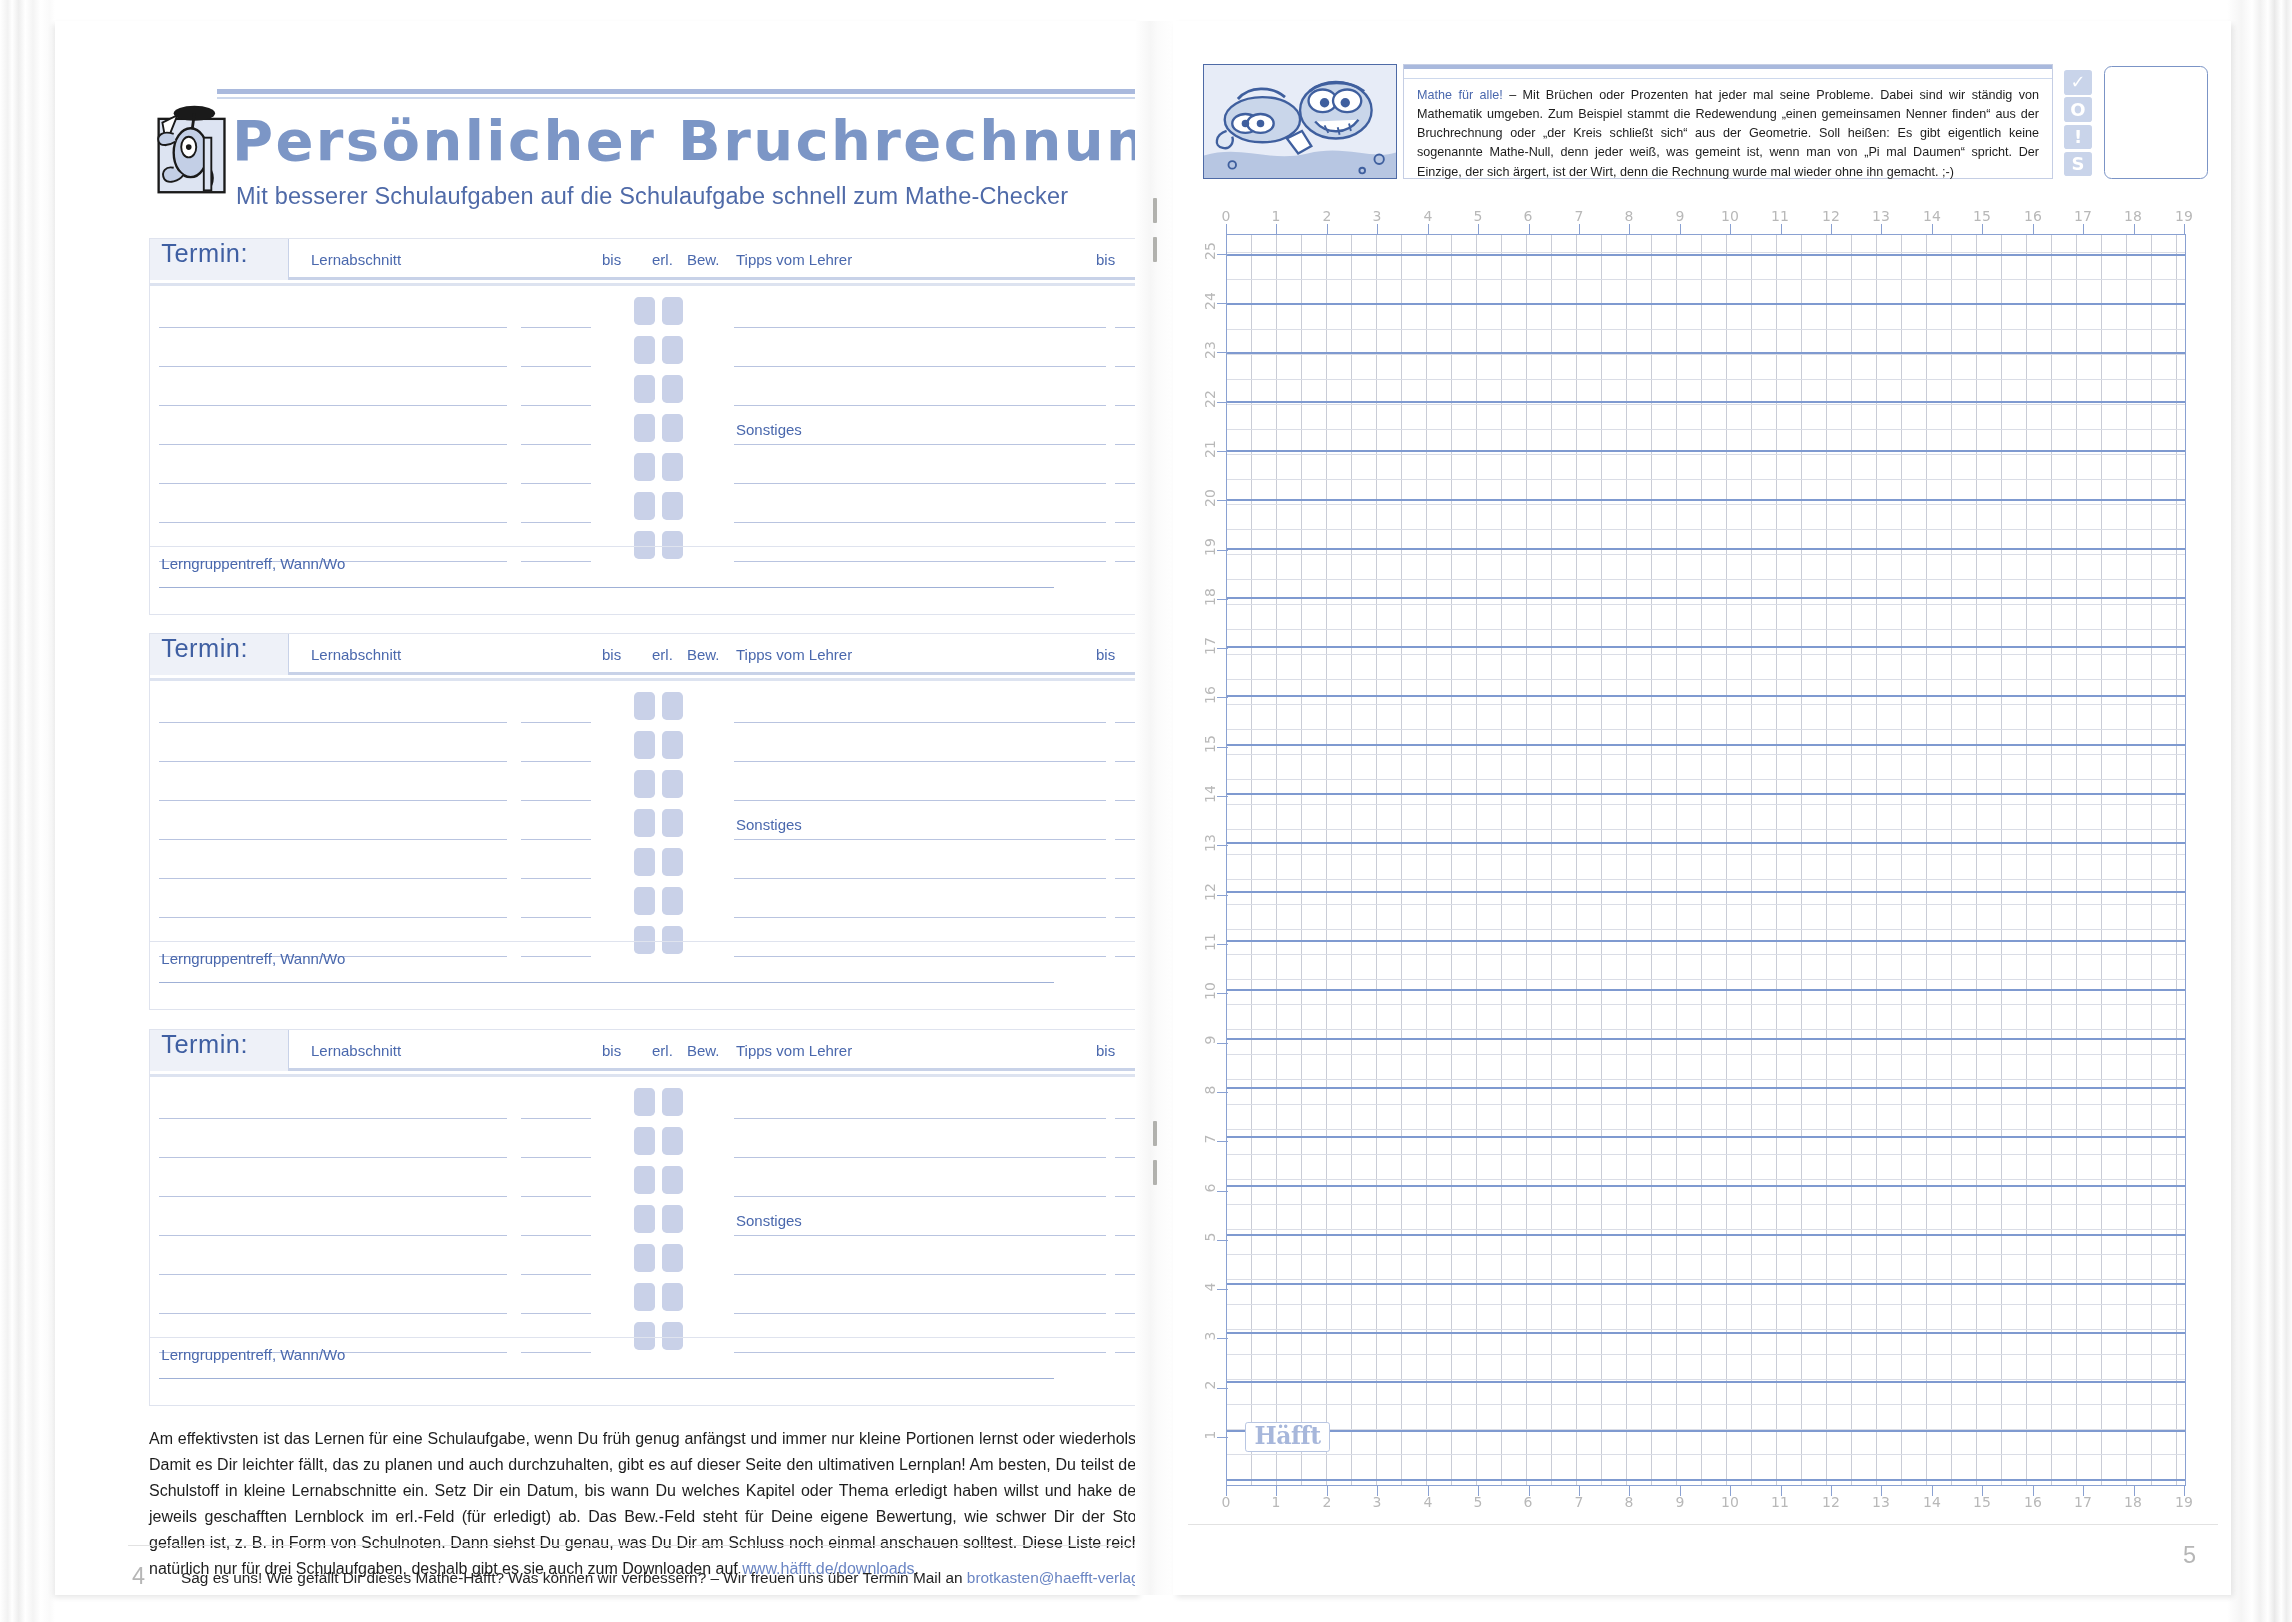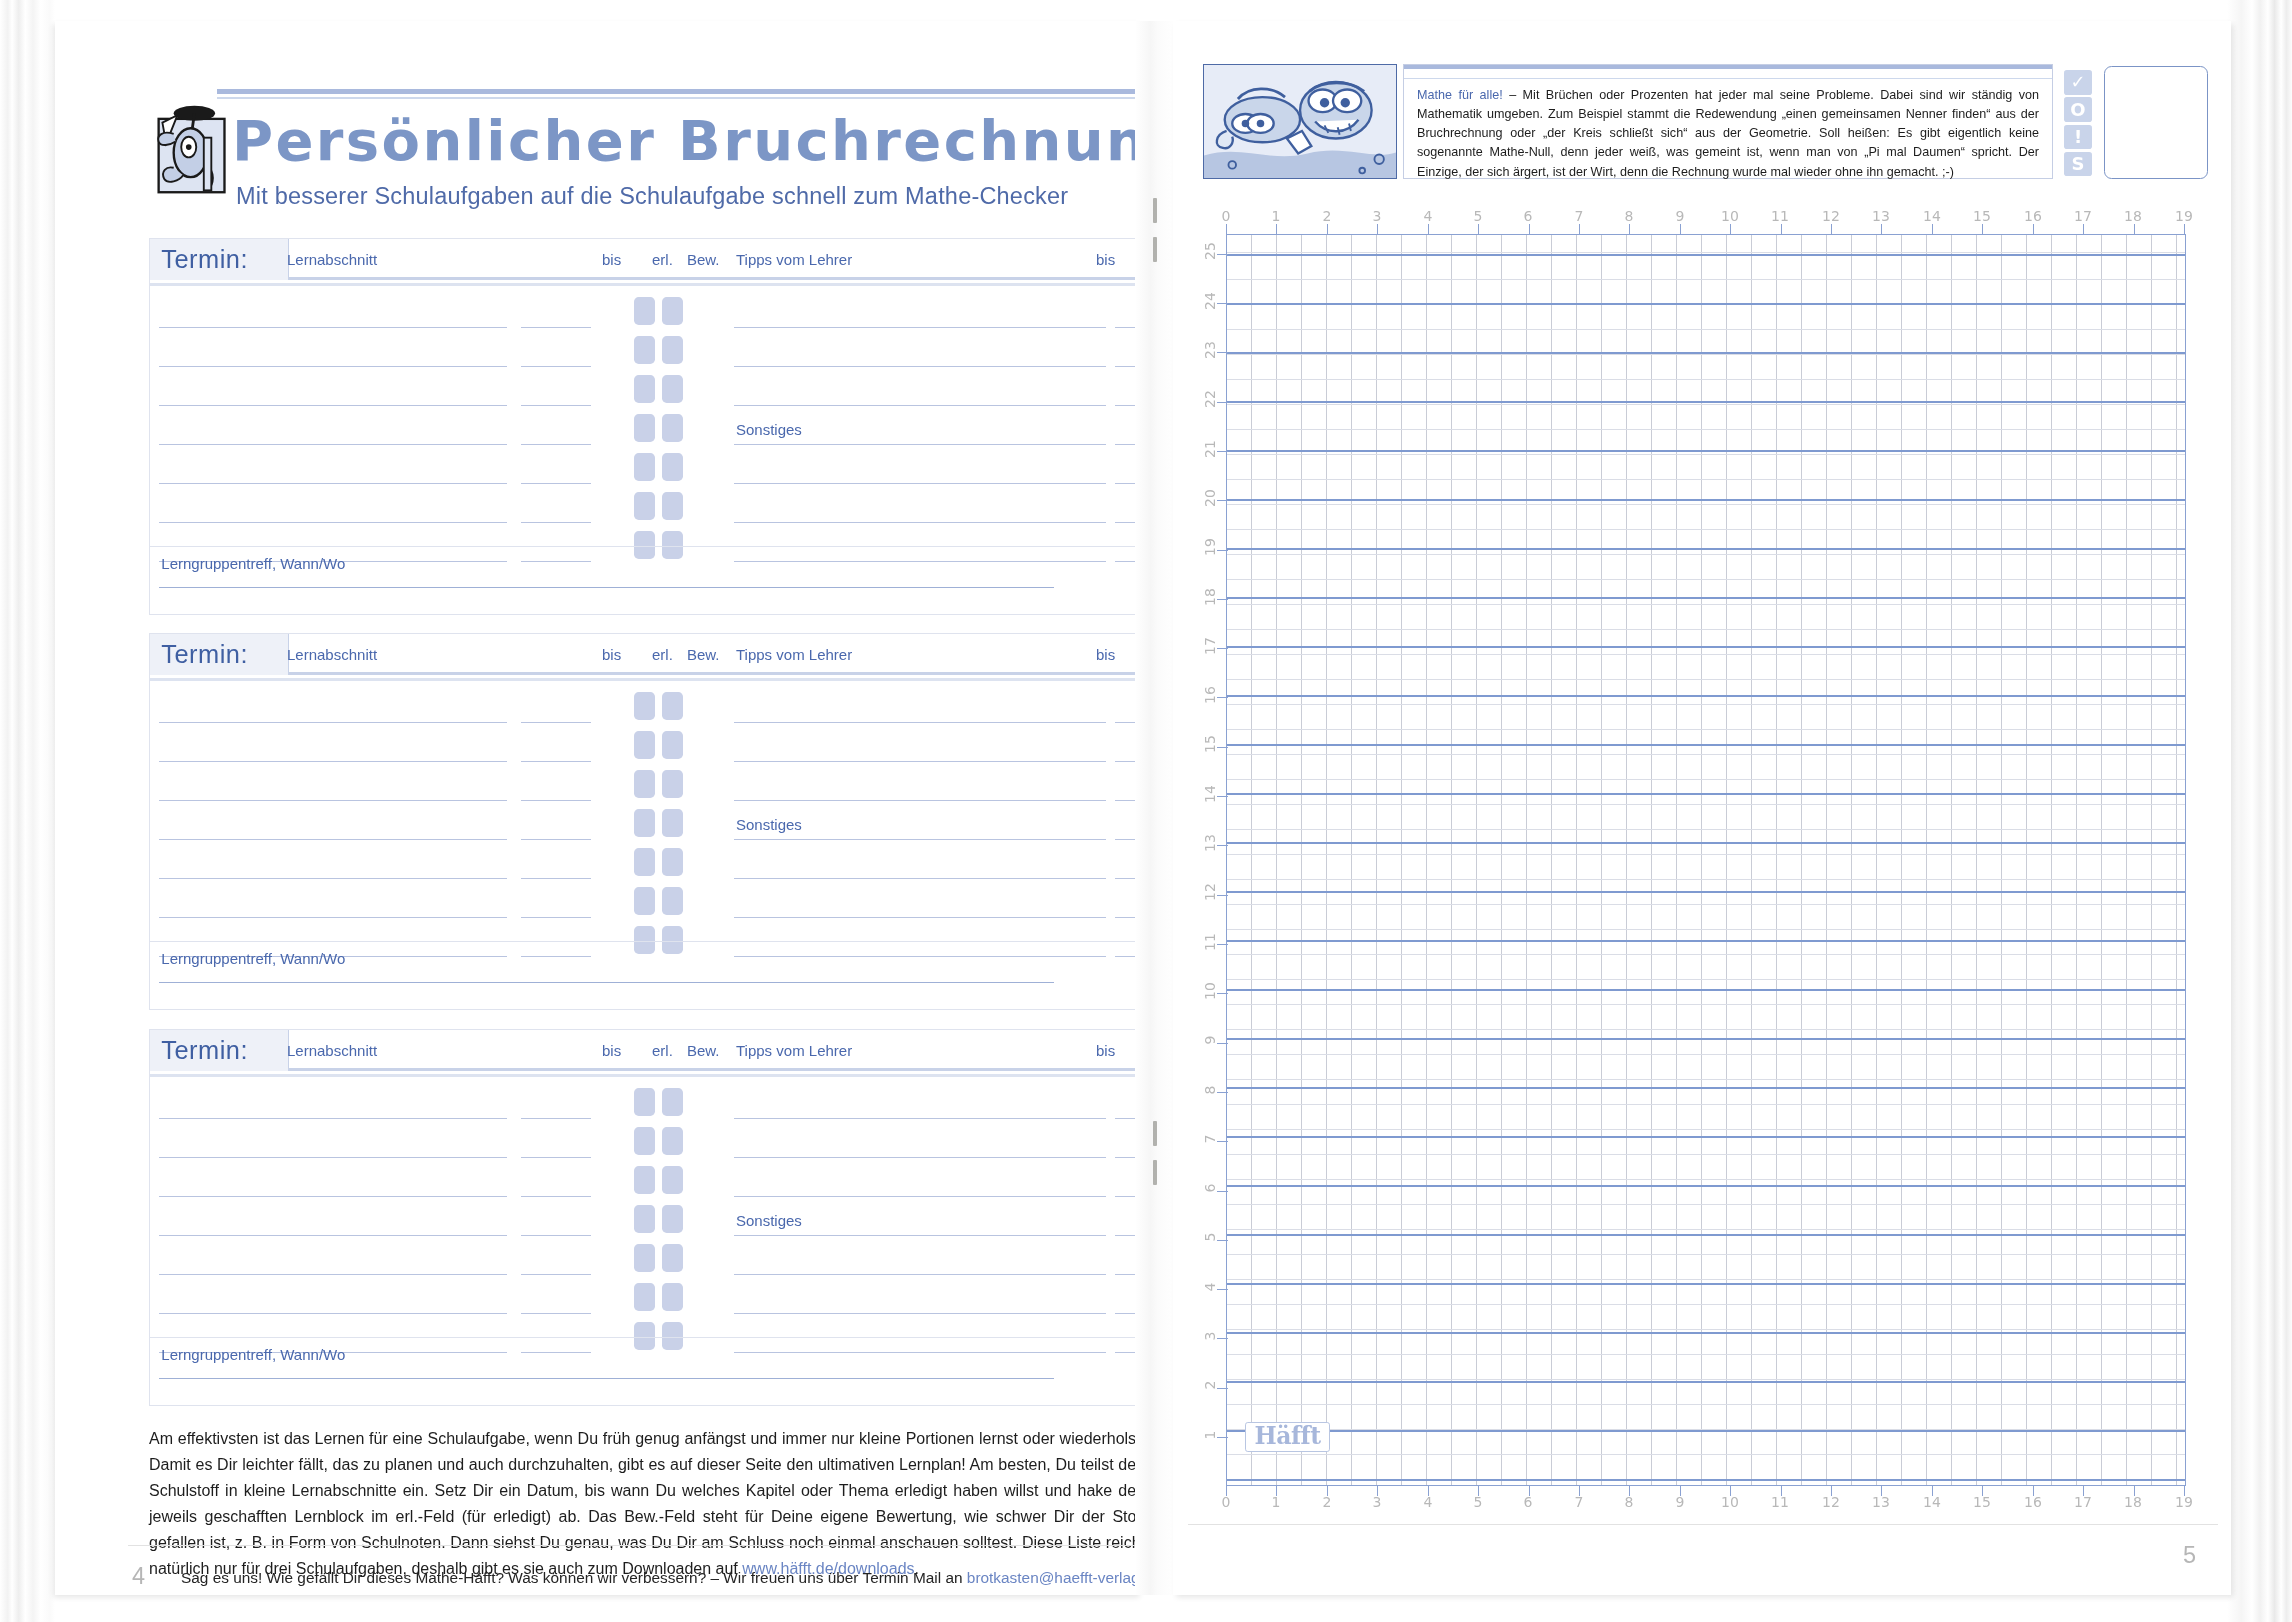--- a/index.html
+++ b/index.html
@@ -123,36 +123,36 @@
     left: 0; right: 0; bottom: -9.4px;
     height: 3.8px;
     background: #dde3f0;
   }
   .termin-cell {
     position: absolute;
     left: 0; top: 0;
     width: 139px; height: 41px;
     background: #eef1f8;
     border-right: 0.9px solid #c8d2e8;
-    display: flex; align-items: center;
+    display: flex; 
   }
   .termin-label {
     font-size: 25.4px;
     color: #3f5fa2;
     padding-left: 11.3px;
     letter-spacing: 0.5px;
   }
   .hcol {
     position: absolute;
     top: 12.2px;
     font-size: 15px;
     color: #4a68ad;
     white-space: nowrap;
   }
-  .h-lern  { left: 137px; }
+  .h-lern  { left: 161px; }
   .h-bis1  { left: 452px; }
   .h-erl1  { left: 502px; }
   .h-bew1  { left: 537px; }
   .h-tipps { left: 586px; }
   .h-bis2  { left: 946px; }
   .h-erl2  { left: 996px; }
   .h-bew2  { left: 1031px; }
 
   .tb-body { position: relative; padding-top: 13px; }
 

